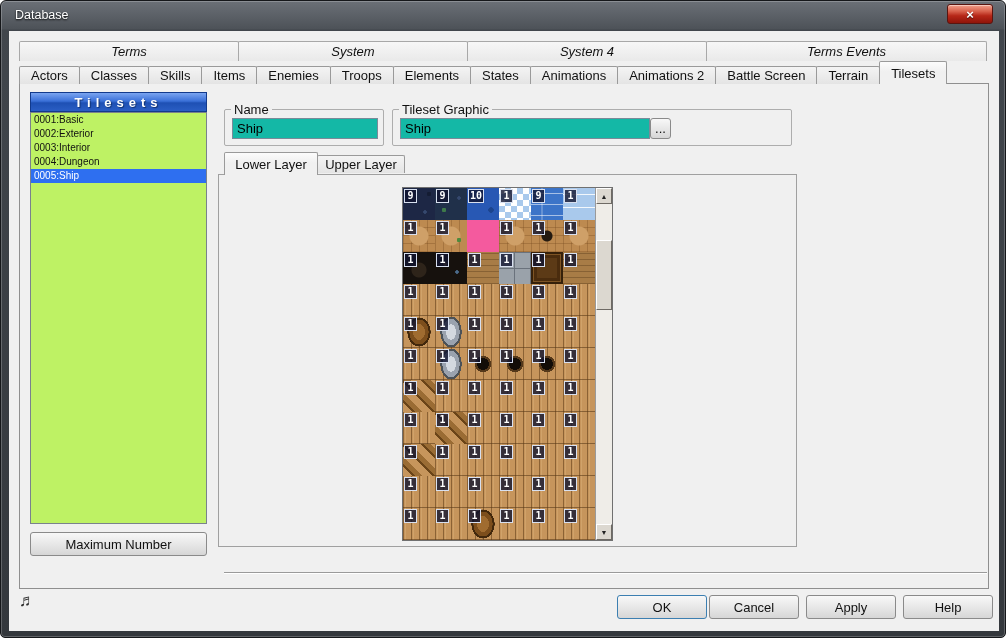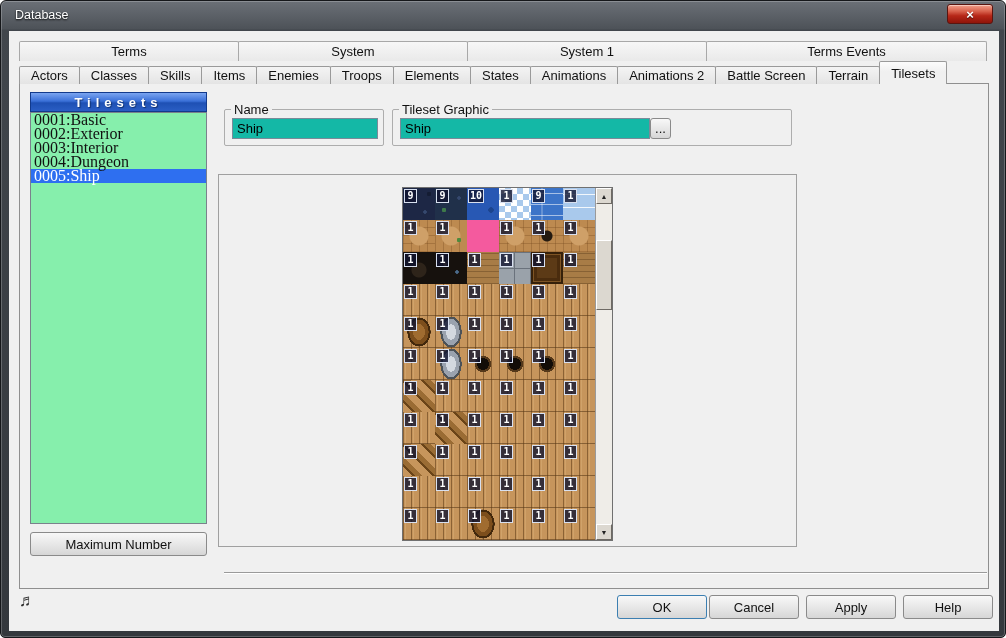--- a/index.html
+++ b/index.html
@@ -15,35 +15,35 @@
     background:linear-gradient(180deg,#f0a08c 0,#d8614c 35%,#b62718 60%,#8f140a 100%);
     border:1px solid #591510; box-shadow:inset 0 1px 0 rgba(255,255,255,.45);
     display:flex; align-items:center; justify-content:center; }
   .closebtn span { color:#fff; font-weight:bold; font-size:13px; line-height:13px; text-shadow:0 1px 1px #4a0c06; }
 
   .client { position:absolute; left:8px; top:30px; width:990px; height:600px; background:#f0f0f0; }
 
   
   .tabs-row1 { position:absolute; left:10px; top:10px; width:970px; height:20px; display:flex; }
   .tab1 { border:1px solid #a8a8a8; border-bottom:none; border-radius:2px 2px 0 0; margin-right:-1px;
-    background:linear-gradient(#f7f7f7,#e9e9e9); display:flex; align-items:center; justify-content:center; }
+    background:linear-gradient(#f7f7f7,#e9e9e9); display:flex; align-items:center; justify-content:center;font-style:italic; }
   .tab1:nth-child(1){width:220px}.tab1:nth-child(2){width:230px}.tab1:nth-child(3){width:240px}.tab1:nth-child(4){width:281px}
   .tabs-row2 { position:absolute; left:10px; top:30px; height:23px; display:flex; align-items:flex-end; z-index:2; }
   .tab2 { height:18px; margin-top:3px; margin-right:-1px; padding:0 11px; display:flex; align-items:center;
     border:1px solid #9a9a9a; border-bottom:none; border-radius:2px 2px 0 0; background:linear-gradient(#f4f4f4,#e4e4e4); }
   .tab2.selected { height:23px; margin-top:0; position:relative; z-index:5;
     background:linear-gradient(#fcfcfc,#f0f0f0 45%,#f0f0f0); }
   .tabpage { position:absolute; left:10px; top:52px; width:970px; height:506px; border:1px solid #8f8f8f; background:#f0f0f0; z-index:1; }
 
   
   .tspanel-header { position:absolute; left:10px; top:8px; width:177px; height:20px;
     background:linear-gradient(180deg,#7aa4f0,#3a70d8 45%,#1e50b4 55%,#2a5ec4);
     border:1px solid #123a8c; color:#fff; font-weight:bold; letter-spacing:5px; font-size:13px;
     display:flex; align-items:center; justify-content:center; text-shadow:1px 1px 1px #10306e; }
-  .listbox { background:#86efac; border:1px solid #7a828c; overflow:hidden; font-size:16px;font-family:Liberation Serif, serif; }
+  .listbox { background:#bef264; border:1px solid #7a828c; overflow:hidden; font-size:10px; }
   #tilesetList { position:absolute; left:10px; top:28px; width:177px; height:412px; }
   .list-item { height:14px; line-height:14px; padding:0 3px; white-space:nowrap; }
   .list-item.selected { background:#2e6ff0; color:#fff; }
 
   
   .btn { position:absolute; background:linear-gradient(#f8f8f8,#e6e6e6 55%,#d6d6d6);
     border:1px solid #8a8a8a; border-radius:3px; display:flex; align-items:center; justify-content:center; font-size:13px; }
   .btn.default { border-color:#3c7fb1;margin-left:12px; }
   .group { position:absolute; border:1px solid #adadad; border-radius:2px; }
   .glabel { position:absolute; top:-8px; left:6px; background:#f0f0f0; padding:0 3px; font-size:13px; line-height:15px; }
@@ -115,21 +115,21 @@
     <span class="win-title">Database</span>
     <div class="closebtn">
       <span>×</span>
     </div>
   </div>
 
   <div class="client">
     <div class="tabs-row1" id="tabsRow1">
         <div class="tab1">Terms</div>
         <div class="tab1">System</div>
-        <div class="tab1">System 1</div>
+        <div class="tab1">System 4</div>
         <div class="tab1">Terms Events</div>
       </div>
     <div class="tabs-row2" id="tabsRow2">
         <div class="tab2">Actors</div>
         <div class="tab2">Classes</div>
         <div class="tab2">Skills</div>
         <div class="tab2">Items</div>
         <div class="tab2">Enemies</div>
         <div class="tab2">Troops</div>
         <div class="tab2">Elements</div>
@@ -157,20 +157,24 @@
         <span class="glabel">Name</span>
       </div>
       <input class="textbox" style="left: 212px; top: 34px; width: 146px; height: 21px;" value="Ship">
 
       <div class="group" style="left:372px;top:25px;width:400px;height:37px">
         <span class="glabel">Tileset Graphic</span>
       </div>
       <input class="textbox" style="left: 380px; top: 34px; width: 250px; height: 21px;" value="Ship">
       <div class="btn" style="left:630px;top:34px;width:21px;height:21px">...</div>
 
+      <div id="layerTabs">
+          <div class="ltab selected">Lower Layer</div>
+          <div class="ltab">Upper Layer</div>
+        </div>
       <div class="innerpage"></div>
 
       <div class="group" style="left:212px;top:96px;width:155px;height:118px">
         <span class="glabel">Edit Mode</span>
       </div>
       <div class="btn mode-btn pressed" style="top:114px">
         <svg class="icon-box" viewBox="0 0 13 13" width="13" height="13">
             <rect x="0" y="0" width="13" height="13" fill="#222"></rect>
             <rect x="1" y="1" width="5" height="5" fill="#58a848"></rect>
             <rect x="7" y="1" width="5" height="5" fill="#4878d0"></rect>

